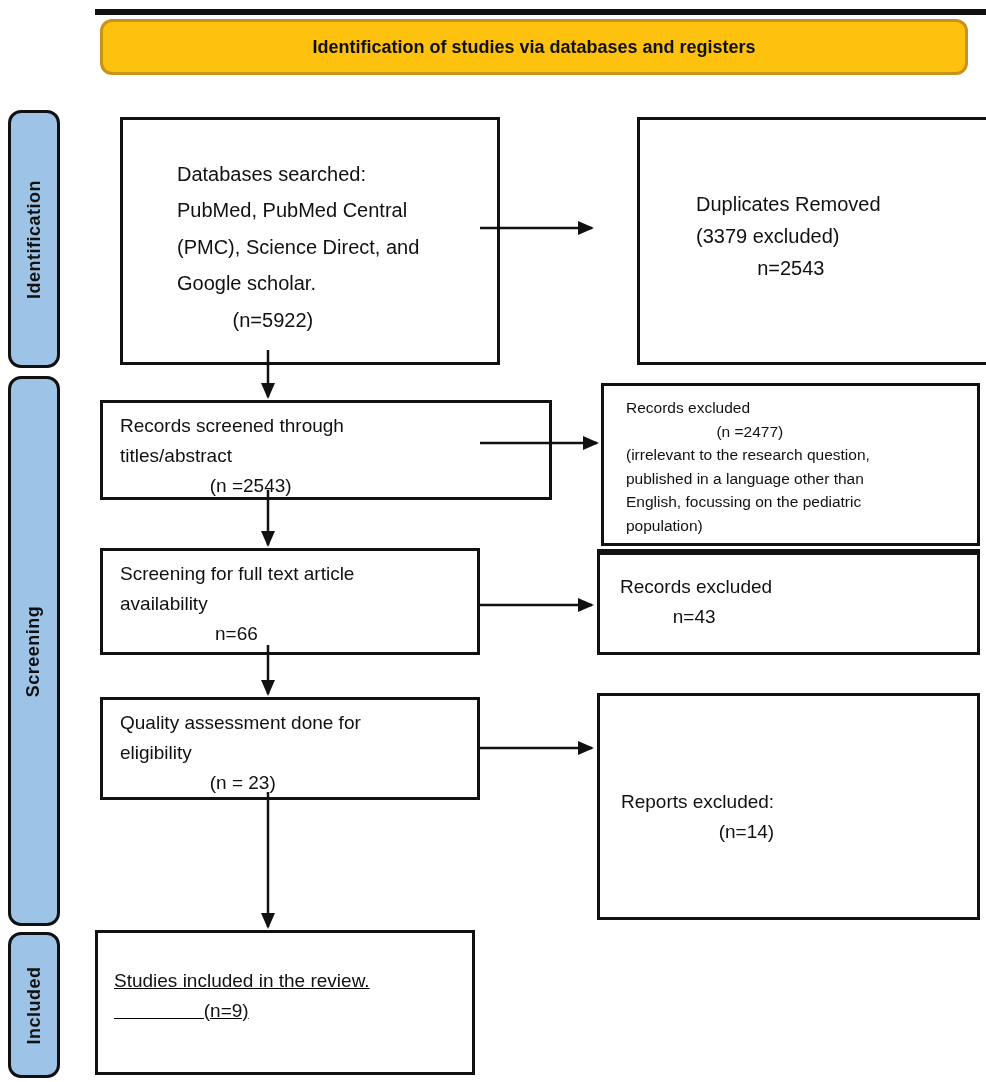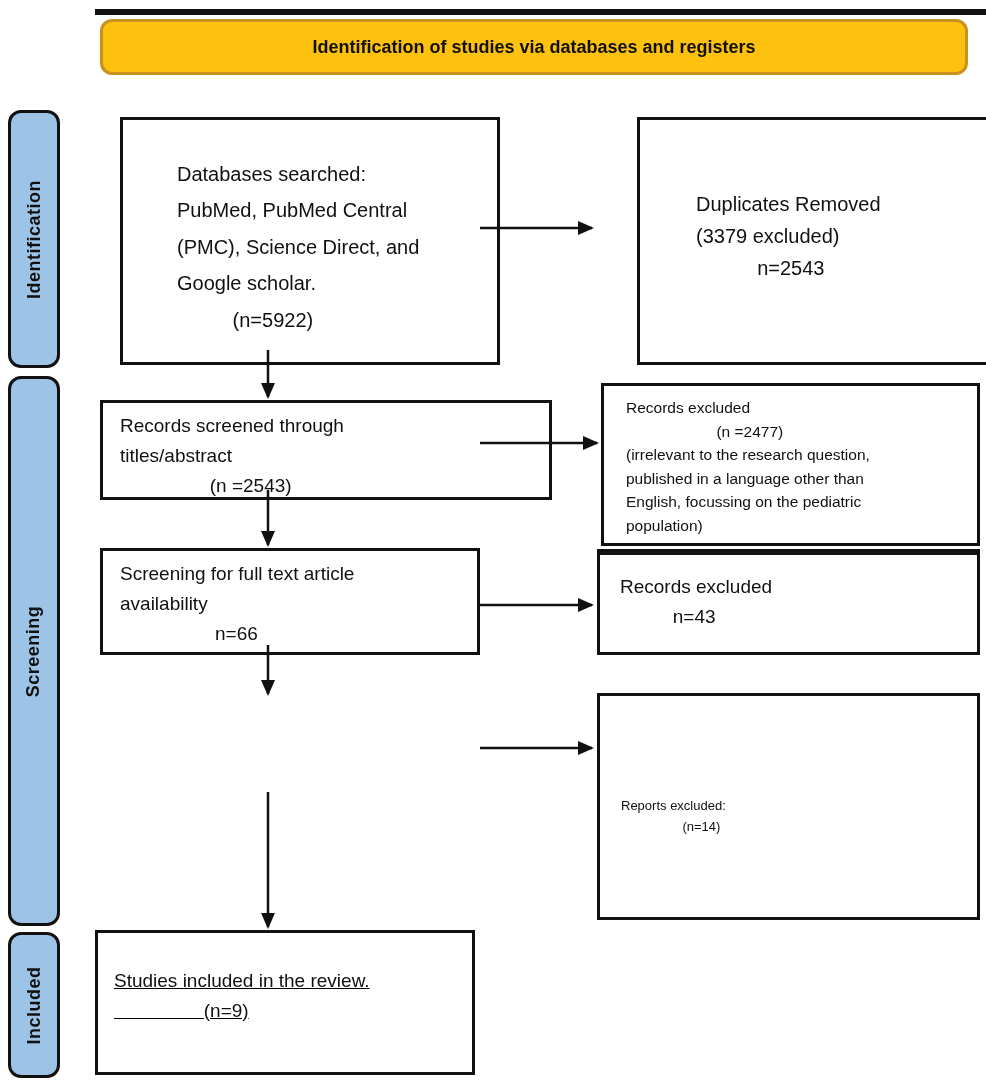--- a/index.html
+++ b/index.html
@@ -79,21 +79,21 @@
   #box-fulltext { left: 100px; top: 548px; width: 380px; height: 107px; }
   #box-fulltext .txt { padding: 8px 10px 0 17px; font-size: 19px; line-height: 1.57; }
 
   #box-records-excluded-fulltext { left: 597px; top: 549px; width: 383px; height: 106px; border-top-width: 6px; align-items: center; }
   #box-records-excluded-fulltext .txt { padding: 0 10px 4px 20px; font-size: 19px; line-height: 1.57; }
 
   #box-quality { left: 100px; top: 697px; width: 380px; height: 103px; }
   #box-quality .txt { padding: 8px 10px 0 17px; font-size: 19px; line-height: 1.57; }
 
   #box-reports-excluded { left: 597px; top: 693px; width: 383px; height: 227px; align-items: center; }
-  #box-reports-excluded .txt { padding: 20px 10px 0 21px; font-size: 13px; line-height: 1.57; }
+  #box-reports-excluded .txt { padding: 20px 10px 0 21px; font-size: 19px; line-height: 1.57; text-align: right; }
 
   #box-studies-included { left: 95px; top: 930px; width: 380px; height: 145px; align-items: center; text-decoration: underline; }
   #box-studies-included .txt { padding: 0 10px 14px 16px; font-size: 19px; line-height: 1.57; }
 
   
   #arrows {
     left: 0; top: 0; width: 986px; height: 1082px;
     pointer-events: none;
   }
 </style>
@@ -151,20 +151,25 @@
     <div class="txt">Screening for full text article
 availability
                   n=66</div>
   </div>
 
   <div id="box-records-excluded-fulltext" class="abs flow-box">
     <div class="txt">Records excluded
           n=43</div>
   </div>
 
+  <div id="box-quality" class="abs flow-box">
+    <div class="txt">Quality assessment done for
+eligibility
+                 (n = 23)</div>
+  </div>
 
   <div id="box-reports-excluded" class="abs flow-box">
     <div class="txt">Reports excluded:
                  (n=14)</div>
   </div>
 
   <div id="box-studies-included" class="abs flow-box">
     <div class="txt">Studies included in the review.
                  (n=9)</div>
   </div>

